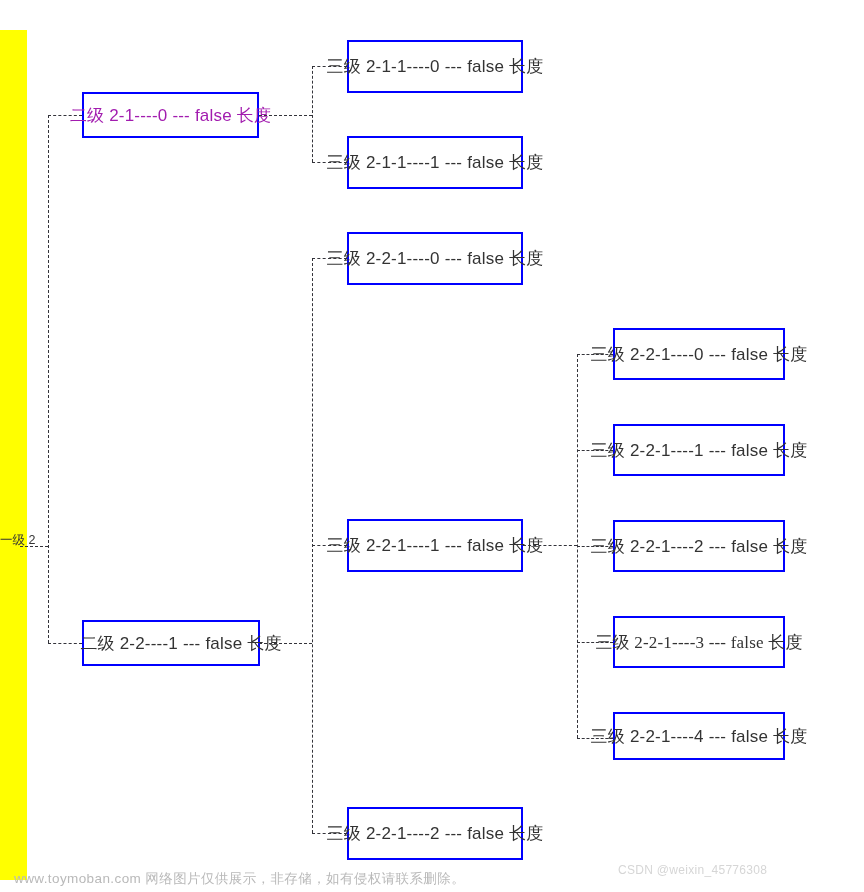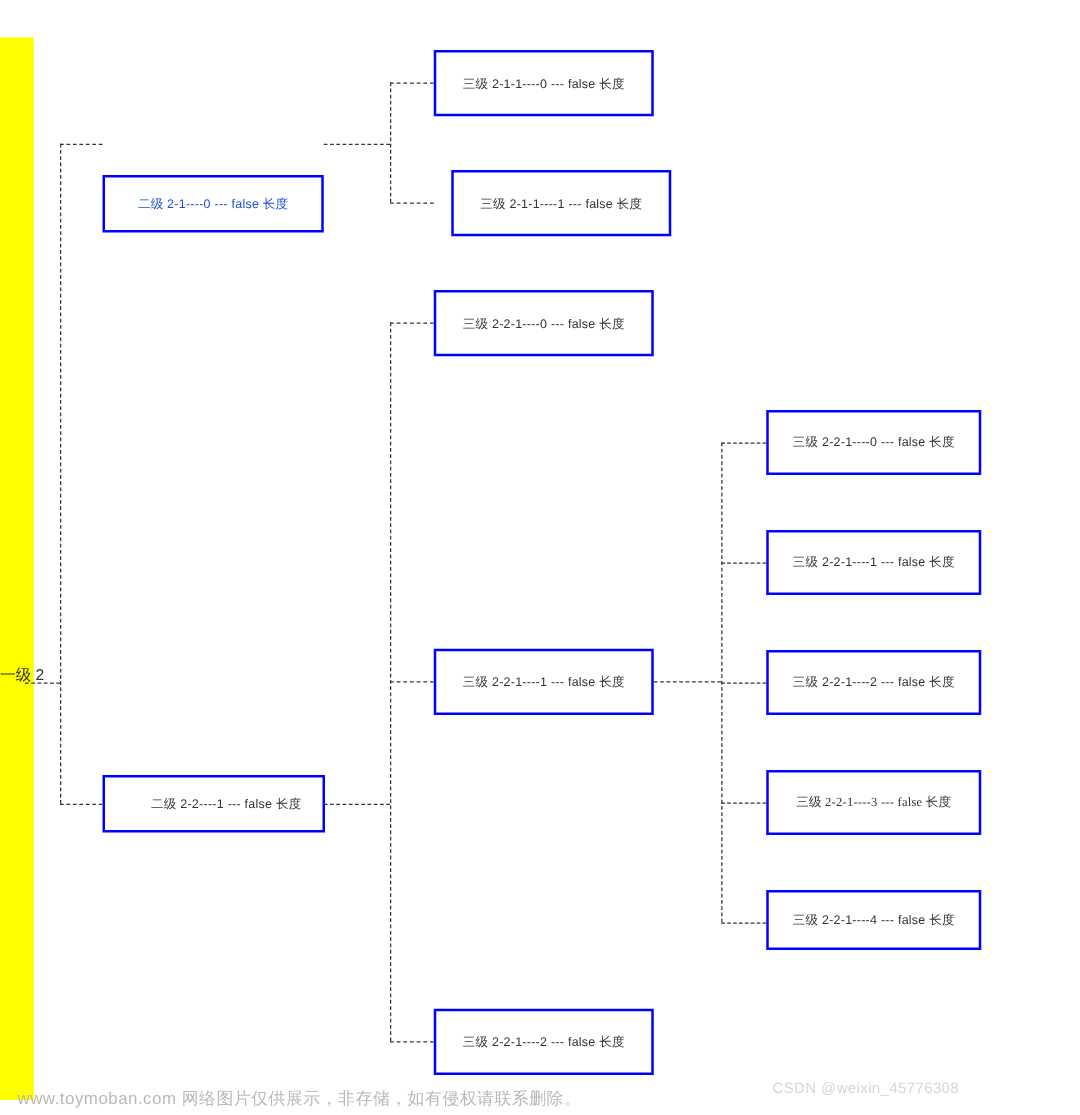--- a/index.html
+++ b/index.html
@@ -20,21 +20,21 @@
     background: #ffff00;
   }
   .node-box {
     position: absolute;
     box-sizing: border-box;
     border: 2px solid #a21caf;
     background: #ffffff;
     display: flex;
     align-items: center;
     justify-content: center;
-    font-size: 10px;
+    font-size: 17px;
     color: #333333;
     letter-spacing: 0.2px;
     white-space: nowrap;
   }
   .root-label {
     position: absolute;
     font-size: 12.5px;
     color: #222222;
     white-space: nowrap;
     background: transparent;
@@ -90,24 +90,24 @@
       <div class="conn-h" style="left: 577px; top: 738px; width: 36px; border-top-color: rgb(51, 51, 58);"></div>
       <div class="conn-v" style="left: 48px; top: 115px; height: 528px; border-left-color: rgb(51, 51, 58);"></div>
       <div class="conn-v" style="left: 312px; top: 66px; height: 96px; border-left-color: rgb(51, 51, 58);"></div>
       <div class="conn-v" style="left: 312px; top: 258px; height: 575px; border-left-color: rgb(51, 51, 58);"></div>
       <div class="conn-v" style="left: 577px; top: 354px; height: 384px; border-left-color: rgb(51, 51, 58);"></div>
     </div>
 
   <div class="root-label" id="root-label" style="left: 0px; top: 532px; color: rgb(51, 51, 51);">一级 2</div>
 
   <div id="nodes-layer">
-      <div class="node-box" style="left: 82px; top: 92px; width: 177px; height: 46px; border-color: rgb(0, 0, 255); color: #1d4ed8; margin-top: 48px;">二级 2-1----0 --- false 长度</div>
+      <div class="node-box" style="left: 82px; top: 92px; width: 177px; height: 46px; border-color: rgb(0, 0, 255); color: #a21caf;">二级 2-1----0 --- false 长度</div>
       <div class="node-box" style="left: 82px; top: 620px; width: 178px; height: 46px; border-color: rgb(0, 0, 255); color: rgb(51, 51, 51); padding-left: 20px;">二级 2-2----1 --- false 长度</div>
       <div class="node-box" style="left: 347px; top: 40px; width: 176px; height: 53px; border-color: rgb(0, 0, 255); color: rgb(51, 51, 51);">三级 2-1-1----0 --- false 长度</div>
-      <div class="node-box" style="left: 347px; top: 136px; width: 176px; height: 53px; border-color: rgb(0, 0, 255); color: rgb(51, 51, 51); margin-left: 14px;">三级 2-1-1----1 --- false 长度</div>
+      <div class="node-box" style="left: 347px; top: 136px; width: 176px; height: 53px; border-color: rgb(0, 0, 255); color: rgb(51, 51, 51);">三级 2-1-1----1 --- false 长度</div>
       <div class="node-box" style="left: 347px; top: 232px; width: 176px; height: 53px; border-color: rgb(0, 0, 255); color: rgb(51, 51, 51);">三级 2-2-1----0 --- false 长度</div>
       <div class="node-box" style="left: 347px; top: 519px; width: 176px; height: 53px; border-color: rgb(0, 0, 255); color: rgb(51, 51, 51);">三级 2-2-1----1 --- false 长度</div>
       <div class="node-box" style="left: 347px; top: 807px; width: 176px; height: 53px; border-color: rgb(0, 0, 255); color: rgb(51, 51, 51);">三级 2-2-1----2 --- false 长度</div>
       <div class="node-box" style="left: 613px; top: 328px; width: 172px; height: 52px; border-color: rgb(0, 0, 255); color: rgb(51, 51, 51);">三级 2-2-1----0 --- false 长度</div>
       <div class="node-box" style="left: 613px; top: 424px; width: 172px; height: 52px; border-color: rgb(0, 0, 255); color: rgb(51, 51, 51);">三级 2-2-1----1 --- false 长度</div>
       <div class="node-box" style="left: 613px; top: 520px; width: 172px; height: 52px; border-color: rgb(0, 0, 255); color: rgb(51, 51, 51);">三级 2-2-1----2 --- false 长度</div>
       <div class="node-box" style="left: 613px; top: 616px; width: 172px; height: 52px; border-color: rgb(0, 0, 255); color: rgb(51, 51, 51); font-family: Liberation Serif, serif;">三级 2-2-1----3 --- false 长度</div>
       <div class="node-box" style="left: 613px; top: 712px; width: 172px; height: 48px; border-color: rgb(0, 0, 255); color: rgb(51, 51, 51);">三级 2-2-1----4 --- false 长度</div>
     </div>
 

